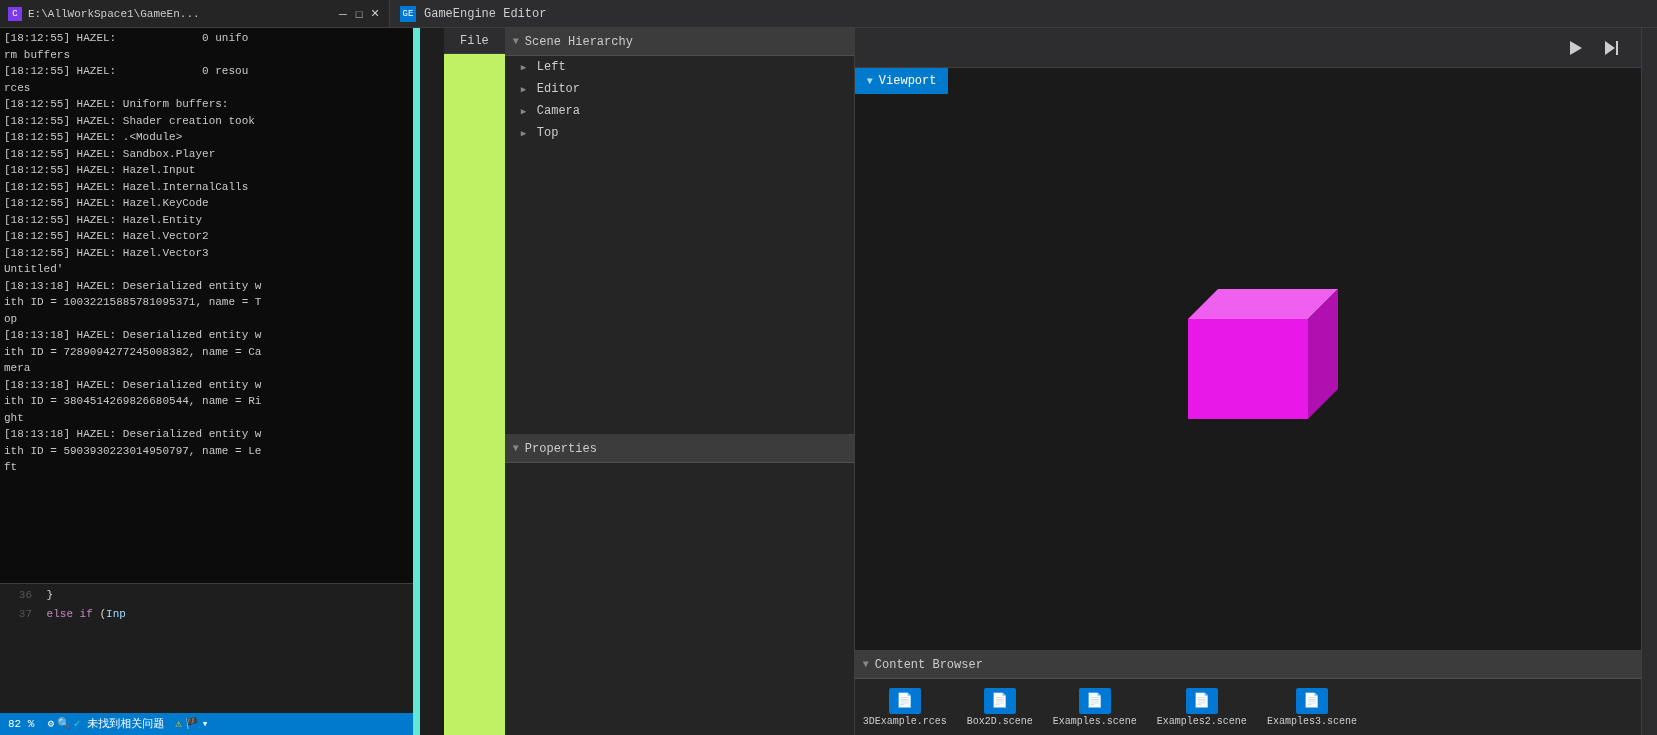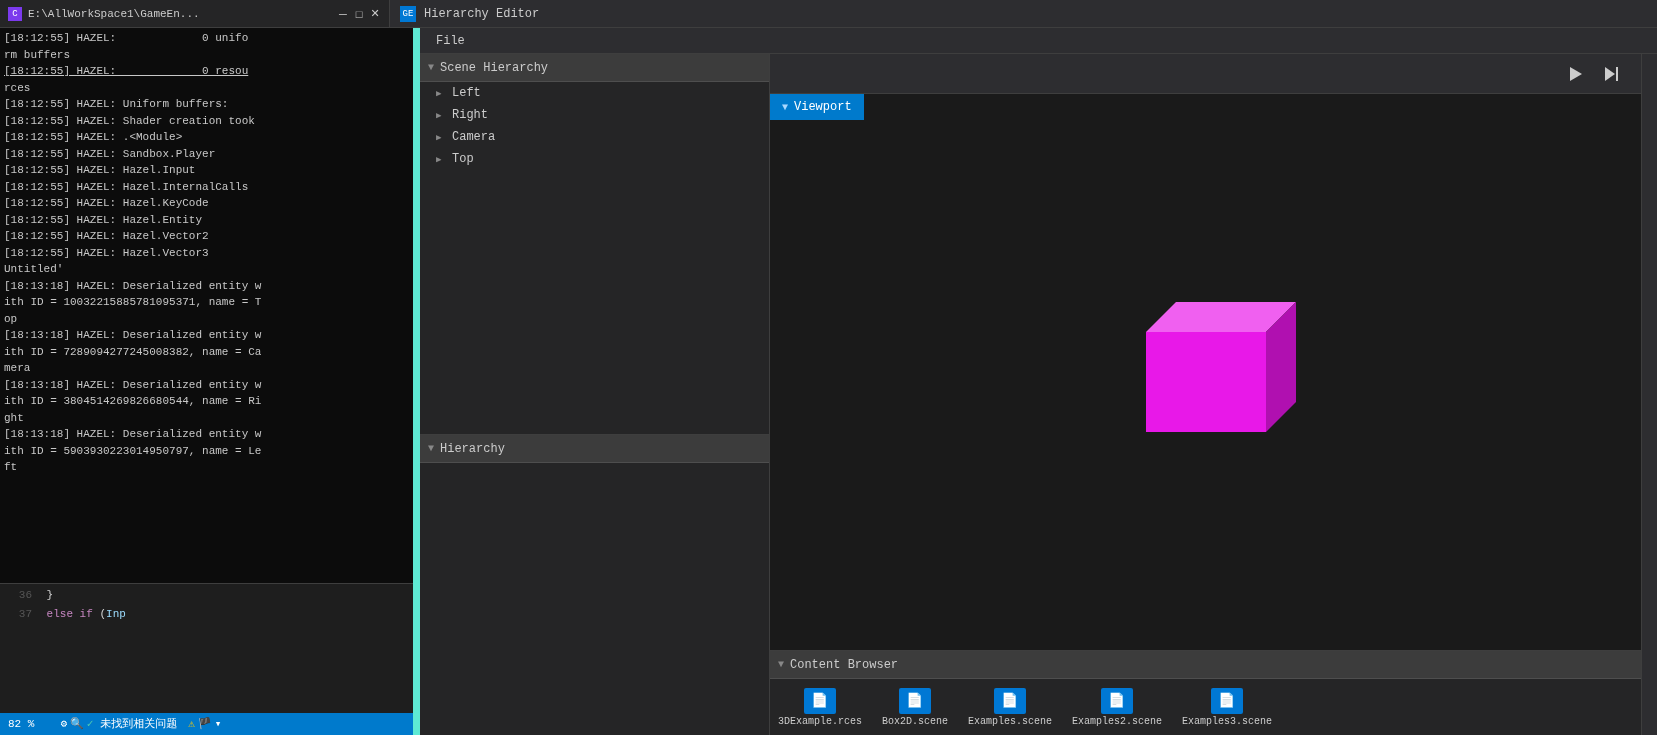--- a/index.html
+++ b/index.html
@@ -125,37 +125,37 @@
       overflow: hidden;
       padding: 2px 4px;
       font-size: 11px;
     }
     .console-status-bar {
       height: 22px;
       background: #007acc;
       display: flex;
       align-items: center;
       padding: 0 8px;
-      gap: 26px;
+      gap: 13px;
       font-size: 11px;
       color: white;
     }
     .status-item {
       display: flex;
       align-items: center;
       gap: 3px;
     }
 
     
     .editor-panel {
       flex: 1;
       display: flex;
-      flex-direction: column;
-      background: #6d28d9;
-      overflow: hidden;
+      background: #bef264;
+      overflow: hidden;
+      margin-left: 24px;
     }
 
     
     .editor-menu-bar {
       height: 26px;
       background: #2d2d30;
       display: flex;
       align-items: center;
       padding: 0 8px;
       gap: 2px;
@@ -377,31 +377,31 @@
     <span class="console-title-text">E:\AllWorkSpace1\GameEn...</span>
     <div class="win-controls">
       <button class="win-control">─</button>
       <button class="win-control">□</button>
       <button class="win-control">✕</button>
     </div>
   </div>
 
   <div class="editor-title-bar">
     <div class="editor-icon">GE</div>
-    <span class="editor-title-text">Hierarchy Editor</span>
+    <span class="editor-title-text">GameEngine Editor</span>
   </div>
 </div>
 
 <div class="main-layout">
 
   <div class="console-panel">
     <div class="console-output" id="console-output">
     <div class="console-line" style="color: rgb(200, 200, 200);">[18:12:55] HAZEL:             0 unifo</div>
         <div class="console-line">rm buffers</div>
-        <div class="console-line" style="color: rgb(200, 200, 200); text-decoration: underline;">[18:12:55] HAZEL:             0 resou</div>
+        <div class="console-line" style="color: rgb(200, 200, 200);">[18:12:55] HAZEL:             0 resou</div>
         <div class="console-line">rces</div>
         <div class="console-line" style="color: rgb(200, 200, 200);">[18:12:55] HAZEL: Uniform buffers:</div>
         <div class="console-line" style="color: rgb(200, 200, 200);">[18:12:55] HAZEL: Shader creation took</div>
         <div class="console-line" style="color: rgb(200, 200, 200);">[18:12:55] HAZEL: .&lt;Module&gt;</div>
         <div class="console-line" style="color: rgb(200, 200, 200);">[18:12:55] HAZEL: Sandbox.Player</div>
         <div class="console-line" style="color: rgb(200, 200, 200);">[18:12:55] HAZEL: Hazel.Input</div>
         <div class="console-line" style="color: rgb(200, 200, 200);">[18:12:55] HAZEL: Hazel.InternalCalls</div>
         <div class="console-line" style="color: rgb(200, 200, 200);">[18:12:55] HAZEL: Hazel.KeyCode</div>
         <div class="console-line" style="color: rgb(200, 200, 200);">[18:12:55] HAZEL: Hazel.Entity</div>
         <div class="console-line" style="color: rgb(200, 200, 200);">[18:12:55] HAZEL: Hazel.Vector2</div>
@@ -458,38 +458,38 @@
           <span class="chevron-icon">▼</span>
           <span class="panel-header-text">Scene Hierarchy</span>
         </div>
         <div class="scene-hierarchy">
           <div class="tree-item">
             <span class="tree-arrow">▶</span>
             <span class="tree-label">Left</span>
           </div>
           <div class="tree-item">
             <span class="tree-arrow">▶</span>
-            <span class="tree-label">Right</span>
+            <span class="tree-label">Editor</span>
           </div>
           <div class="tree-item">
             <span class="tree-arrow">▶</span>
             <span class="tree-label">Camera</span>
           </div>
           <div class="tree-item">
             <span class="tree-arrow">▶</span>
             <span class="tree-label">Top</span>
           </div>
         </div>
 
         <div class="divider-h"></div>
 
         <div class="properties-panel">
           <div class="panel-header">
             <span class="chevron-icon">▼</span>
-            <span class="panel-header-text">Hierarchy</span>
+            <span class="panel-header-text">Properties</span>
           </div>
           <div class="properties-content"></div>
         </div>
 
       </div>
 
       <div class="right-panels">
 
         <div class="viewport-toolbar">
           <button class="toolbar-btn">

